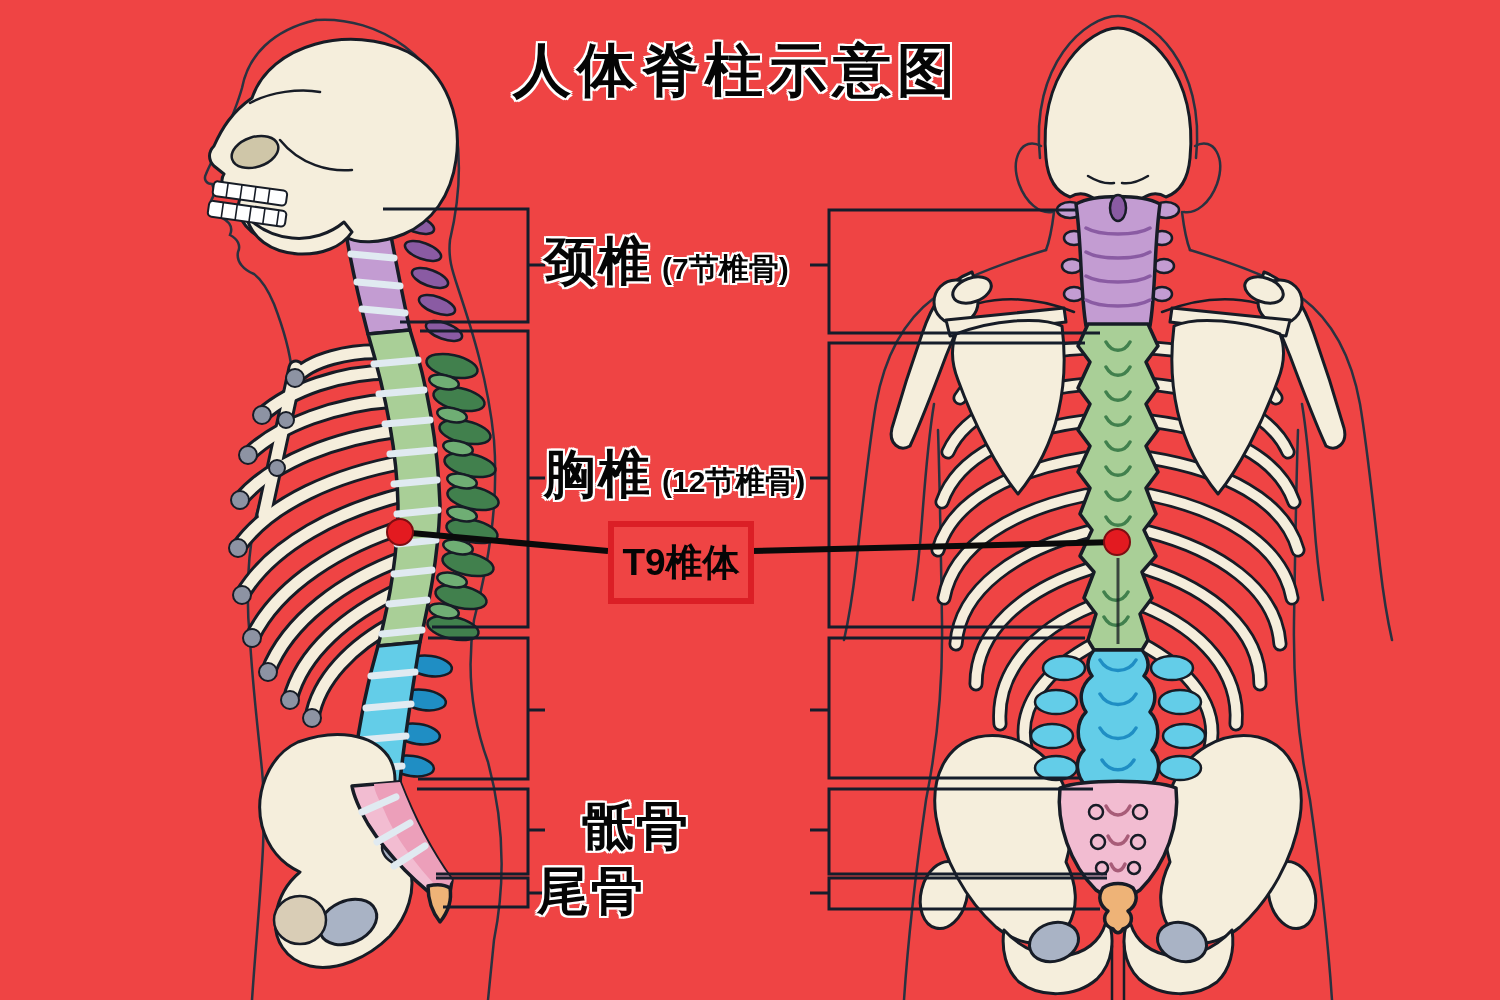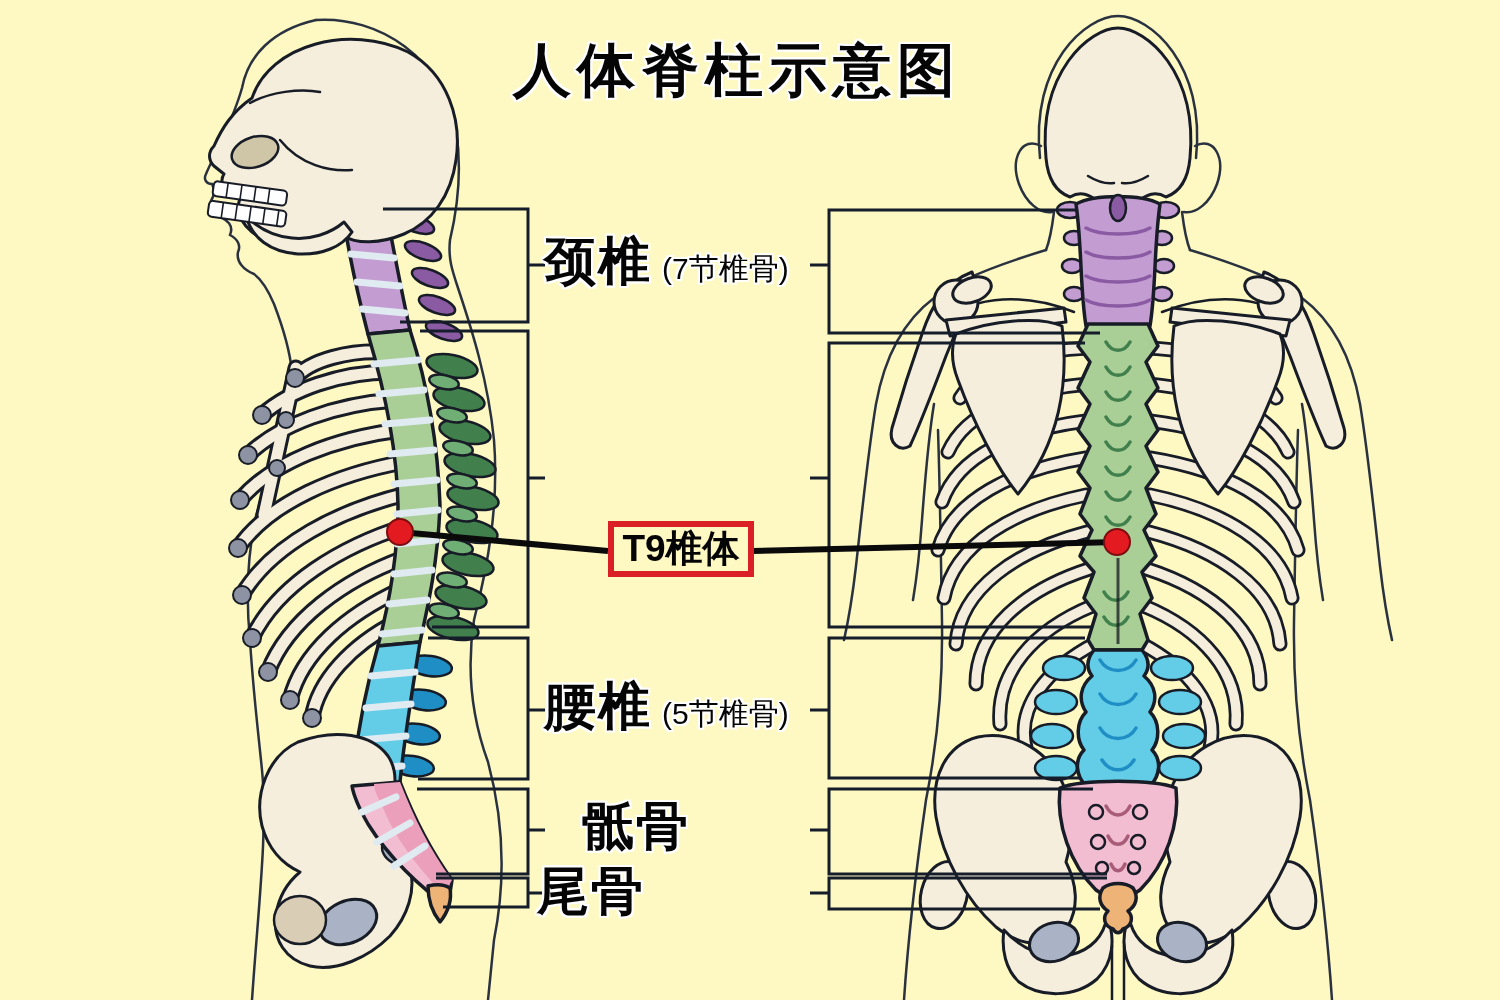--- a/index.html
+++ b/index.html
@@ -1,17 +1,17 @@
 <!DOCTYPE html>
 <html><head>
 <meta charset="utf-8">
 <style>
   html,body{margin:0;padding:0;background:#888;}
   .stage{position:relative;width:1500px;height:1000px;overflow:hidden;
-         background:#fef9c3;font-family:"Liberation Sans",sans-serif;}
+         background:#ef4444;font-family:"Liberation Sans",sans-serif;}
   .stage svg{position:absolute;left:0;top:0;}
 
   
   .oln{fill:none;stroke:#2a3240;stroke-width:2.5;stroke-linecap:round;}
   .bone{fill:#f5eedc;stroke:#171c26;stroke-width:3;stroke-linejoin:round;}
   .band{stroke:#171c26;stroke-width:3.5;stroke-linejoin:round;}
   .nub{stroke:#171c26;stroke-width:2.5;}
   .ribO{fill:none;stroke:#171c26;stroke-width:15;stroke-linecap:round;}
   .ribF{fill:none;stroke:#f5eedc;stroke-width:9.5;stroke-linecap:round;}
   .ribO2{fill:none;stroke:#171c26;stroke-width:17;stroke-linecap:round;}
@@ -23,22 +23,22 @@
   .thin{fill:none;stroke:#171c26;stroke-width:2.5;stroke-linecap:round;}
   .bgfill{fill:#a9b3c5;}
 
   
   .halo{text-shadow:-2px -2px 0 #fff,2px -2px 0 #fff,-2px 2px 0 #fff,2px 2px 0 #fff,
         0 -2px 0 #fff,0 2px 0 #fff,-2px 0 0 #fff,2px 0 0 #fff;}
   .title{position:absolute;left:737px;top:32px;transform:translateX(-50%);
          font-size:58px;font-weight:800;letter-spacing:6px;color:#050505;white-space:nowrap;}
   .rlabel{position:absolute;transform:translateY(-54%);white-space:nowrap;color:#050505;}
   .rlabel .zh{font-size:52px;font-weight:700;letter-spacing:2px;}
-  .rlabel .det{font-size:30px;font-weight:400;margin-left:10px;}
-  .t9box{position:absolute;left:608px;top:521px;width:146px;height:56px;
+  .rlabel .det{font-size:30px;font-weight:700;margin-left:10px;}
+  .t9box{position:absolute;left:608px;top:521px;width:146px;height:83px;
          border:6px solid #db1f26;box-sizing:border-box;display:flex;
          align-items:center;justify-content:center;}
   .t9box span{font-size:37px;font-weight:800;color:#050505;}
 </style>
 </head>
 <body>
 
 <div class="stage">
 
 <svg width="1500" height="1000" viewBox="0 0 1500 1000">
@@ -327,24 +327,24 @@
     <circle cx="1117" cy="542" r="13" stroke="#7c0e12" stroke-width="2" fill="#e31a20"></circle>
   </g>
 </svg>
 
   <div class="title halo">人体脊柱示意图</div>
 
   <div class="rlabel halo" style="left:544px;top:265px;">
     <span class="zh">颈椎</span><span class="det">(7节椎骨)</span>
   </div>
 
-
-  <div class="rlabel halo" style="left:544px;top:710px;">
-    <span class="zh">腰椎</span><span class="det">(5节椎骨)</span>
-  </div>
+  <div class="rlabel halo" style="left:544px;top:478px;">
+    <span class="zh">胸椎</span><span class="det">(12节椎骨)</span>
+  </div>
+
 
   <div class="rlabel halo" style="left:544px;top:830px;margin-left:38px;">
     <span class="zh">骶骨</span>
   </div>
 
   <div class="rlabel halo" style="left:537px;top:895px;">
     <span class="zh">尾骨</span>
   </div>
 
   <div class="t9box">

